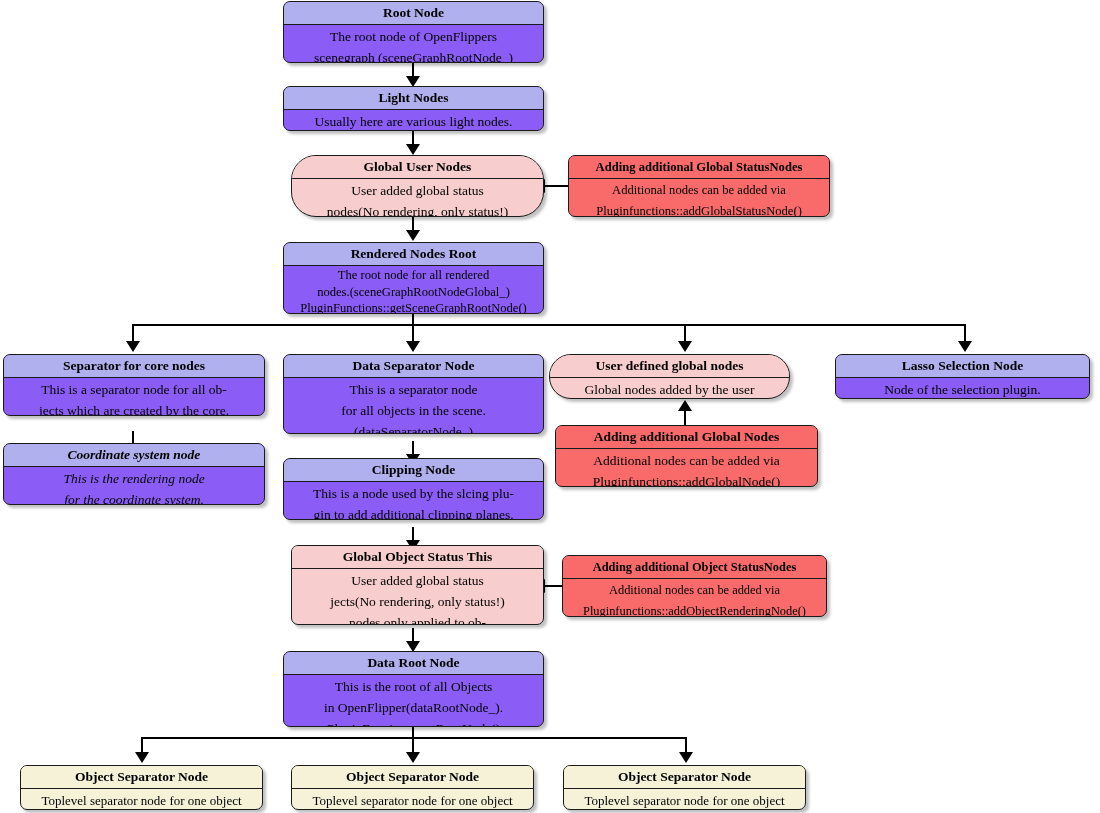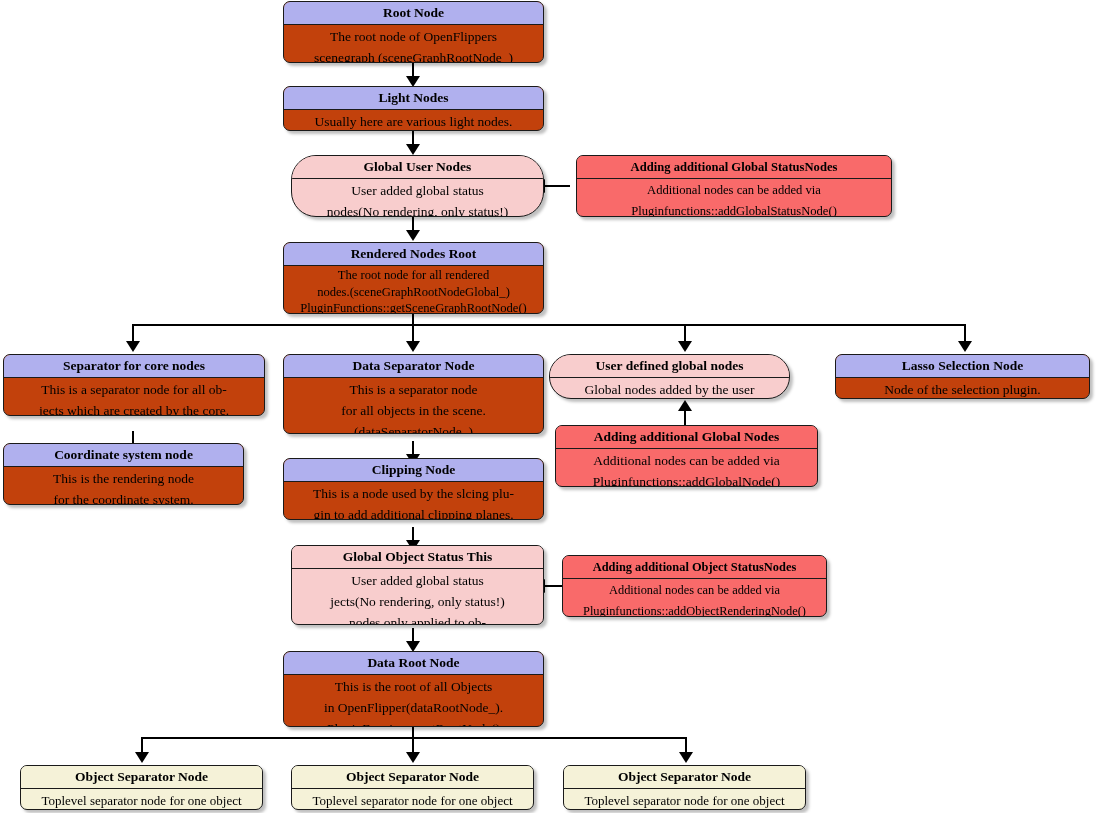--- a/index.html
+++ b/index.html
@@ -34,21 +34,21 @@
     white-space:nowrap;
   }
   .node .body{
     font-size:13.5px;
     line-height:21px;
     color:#000;
     padding:1px 3px 2px 3px;
   }
   .node .body div{white-space:nowrap;}
 
-  .blue{background:#c2410c;}
+  .blue{background:#8b5cf6;}
   .blue .title{background:#b0b0ee;}
   .pink{background:#f8cdcd;}
   .pink .title{background:#f8cdcd;}
   .red{background:#f96a6a;}
   .red .title{background:#f96a6a;}
   .yellow{background:#f5f2d8;}
   .yellow .title{background:#f5f2d8;}
 
   
   .vline{position:absolute;width:2px;background:#000;}
@@ -143,21 +143,21 @@
   </div>
 
   <div class="node pink" style="left:291px;top:155px;width:253px;height:62px;border-radius:25px;">
     <div class="title">Global User Nodes</div>
     <div class="body">
       <div>User added global status</div>
       <div>nodes(No rendering, only status!)</div>
     </div>
   </div>
 
-  <div class="node red" style="left:568px;top:155px;width:316px;height:62px;margin-left:8px;">
+  <div class="node red" style="left:568px;top:155px;width:262px;height:62px;">
     <div class="title" style="font-size:12.6px;">Adding additional Global StatusNodes</div>
     <div class="body" style="font-size:12.6px;">
       <div>Additional nodes can be added via</div>
       <div>Pluginfunctions::addGlobalStatusNode()</div>
     </div>
   </div>
 
   <div class="node blue" style="left:283px;top:242px;width:261px;height:72px;">
     <div class="title">Rendered Nodes Root</div>
     <div class="body" style="font-size:12.6px;line-height:16.5px;">
@@ -168,21 +168,21 @@
   </div>
 
   <div class="node blue" style="left:3px;top:354px;width:262px;height:62px;">
     <div class="title">Separator for core nodes</div>
     <div class="body">
       <div>This is a separator node for all ob-</div>
       <div>jects which are created by the core.</div>
     </div>
   </div>
 
-  <div class="node blue" style="left:3px;top:443px;width:241px;height:62px;">
+  <div class="node blue" style="left:3px;top:443px;width:262px;height:62px;font-style:italic;">
     <div class="title">Coordinate system node</div>
     <div class="body">
       <div>This is the rendering node</div>
       <div>for the coordinate system.</div>
     </div>
   </div>
 
   <div class="node blue" style="left:283px;top:354px;width:261px;height:80px;">
     <div class="title">Data Separator Node</div>
     <div class="body">

